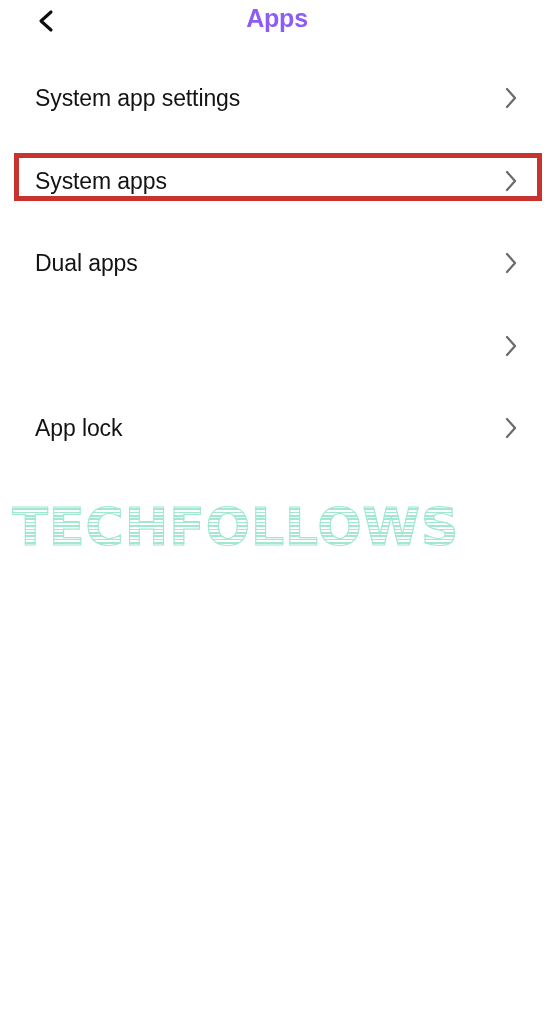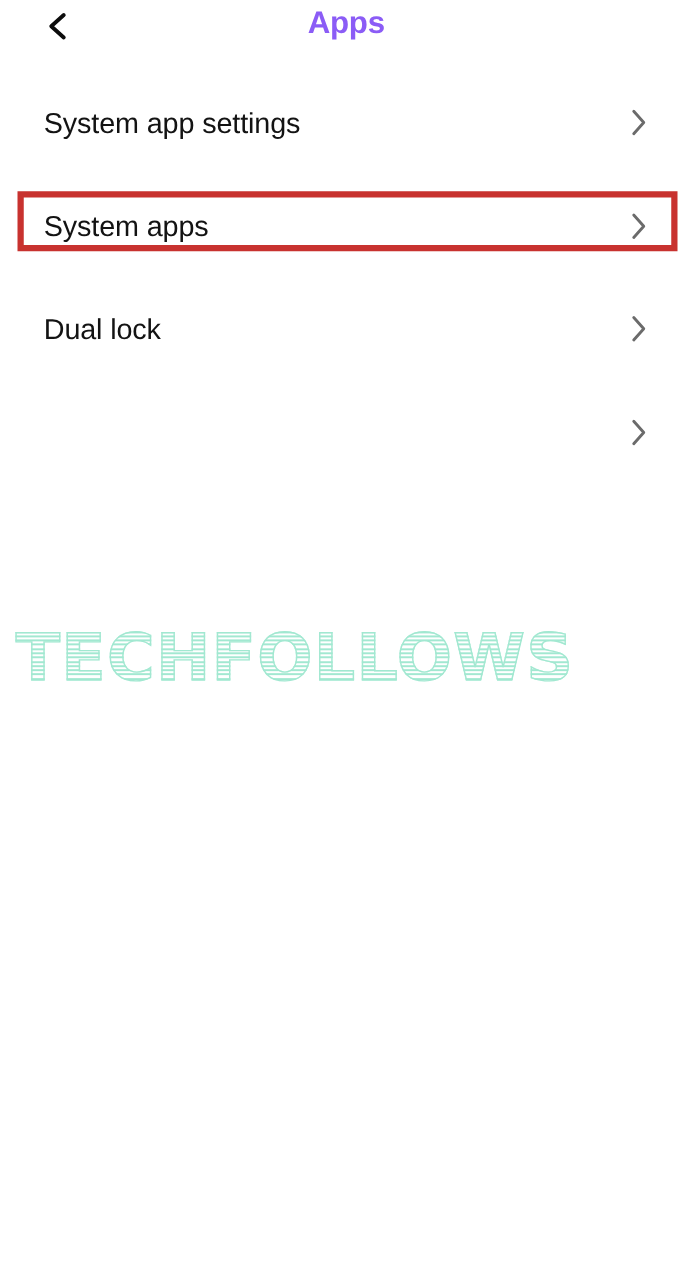--- a/index.html
+++ b/index.html
@@ -165,36 +165,44 @@
   <div class="row">
     <span class="row-label">System apps</span>
     <span class="row-chevron">
       <svg width="16" height="22" viewBox="0 0 16 22" fill="none" xmlns="http://www.w3.org/2000/svg">
         <path d="M4 2 L12 11 L4 20" stroke="#6b6b6b" stroke-width="2.3" stroke-linecap="round" stroke-linejoin="round"></path>
       </svg>
     </span>
   </div>
 
   <div class="row">
-    <span class="row-label">Dual lock</span>
-    <span class="row-chevron">
-      <svg width="16" height="22" viewBox="0 0 16 22" fill="none" xmlns="http://www.w3.org/2000/svg">
-        <path d="M4 2 L12 11 L4 20" stroke="#6b6b6b" stroke-width="2.3" stroke-linecap="round" stroke-linejoin="round"></path>
-      </svg>
-    </span>
-  </div>
-
-  <div class="row">
-    <span class="row-chevron">
-      <svg width="16" height="22" viewBox="0 0 16 22" fill="none" xmlns="http://www.w3.org/2000/svg">
-        <path d="M4 2 L12 11 L4 20" stroke="#6b6b6b" stroke-width="2.3" stroke-linecap="round" stroke-linejoin="round"></path>
-      </svg>
-    </span>
-  </div>
-
+    <span class="row-label">Dual apps</span>
+    <span class="row-chevron">
+      <svg width="16" height="22" viewBox="0 0 16 22" fill="none" xmlns="http://www.w3.org/2000/svg">
+        <path d="M4 2 L12 11 L4 20" stroke="#6b6b6b" stroke-width="2.3" stroke-linecap="round" stroke-linejoin="round"></path>
+      </svg>
+    </span>
+  </div>
+
+  <div class="row">
+    <span class="row-chevron">
+      <svg width="16" height="22" viewBox="0 0 16 22" fill="none" xmlns="http://www.w3.org/2000/svg">
+        <path d="M4 2 L12 11 L4 20" stroke="#6b6b6b" stroke-width="2.3" stroke-linecap="round" stroke-linejoin="round"></path>
+      </svg>
+    </span>
+  </div>
+
+  <div class="row">
+    <span class="row-label">App lock</span>
+    <span class="row-chevron">
+      <svg width="16" height="22" viewBox="0 0 16 22" fill="none" xmlns="http://www.w3.org/2000/svg">
+        <path d="M4 2 L12 11 L4 20" stroke="#6b6b6b" stroke-width="2.3" stroke-linecap="round" stroke-linejoin="round"></path>
+      </svg>
+    </span>
+  </div>
 
 </div>
 
 <div class="highlight-box"></div>
 
 <div class="watermark">
   <span class="wm-inner">TECHFOLLOWS</span>
 </div>
 
 </body></html>

